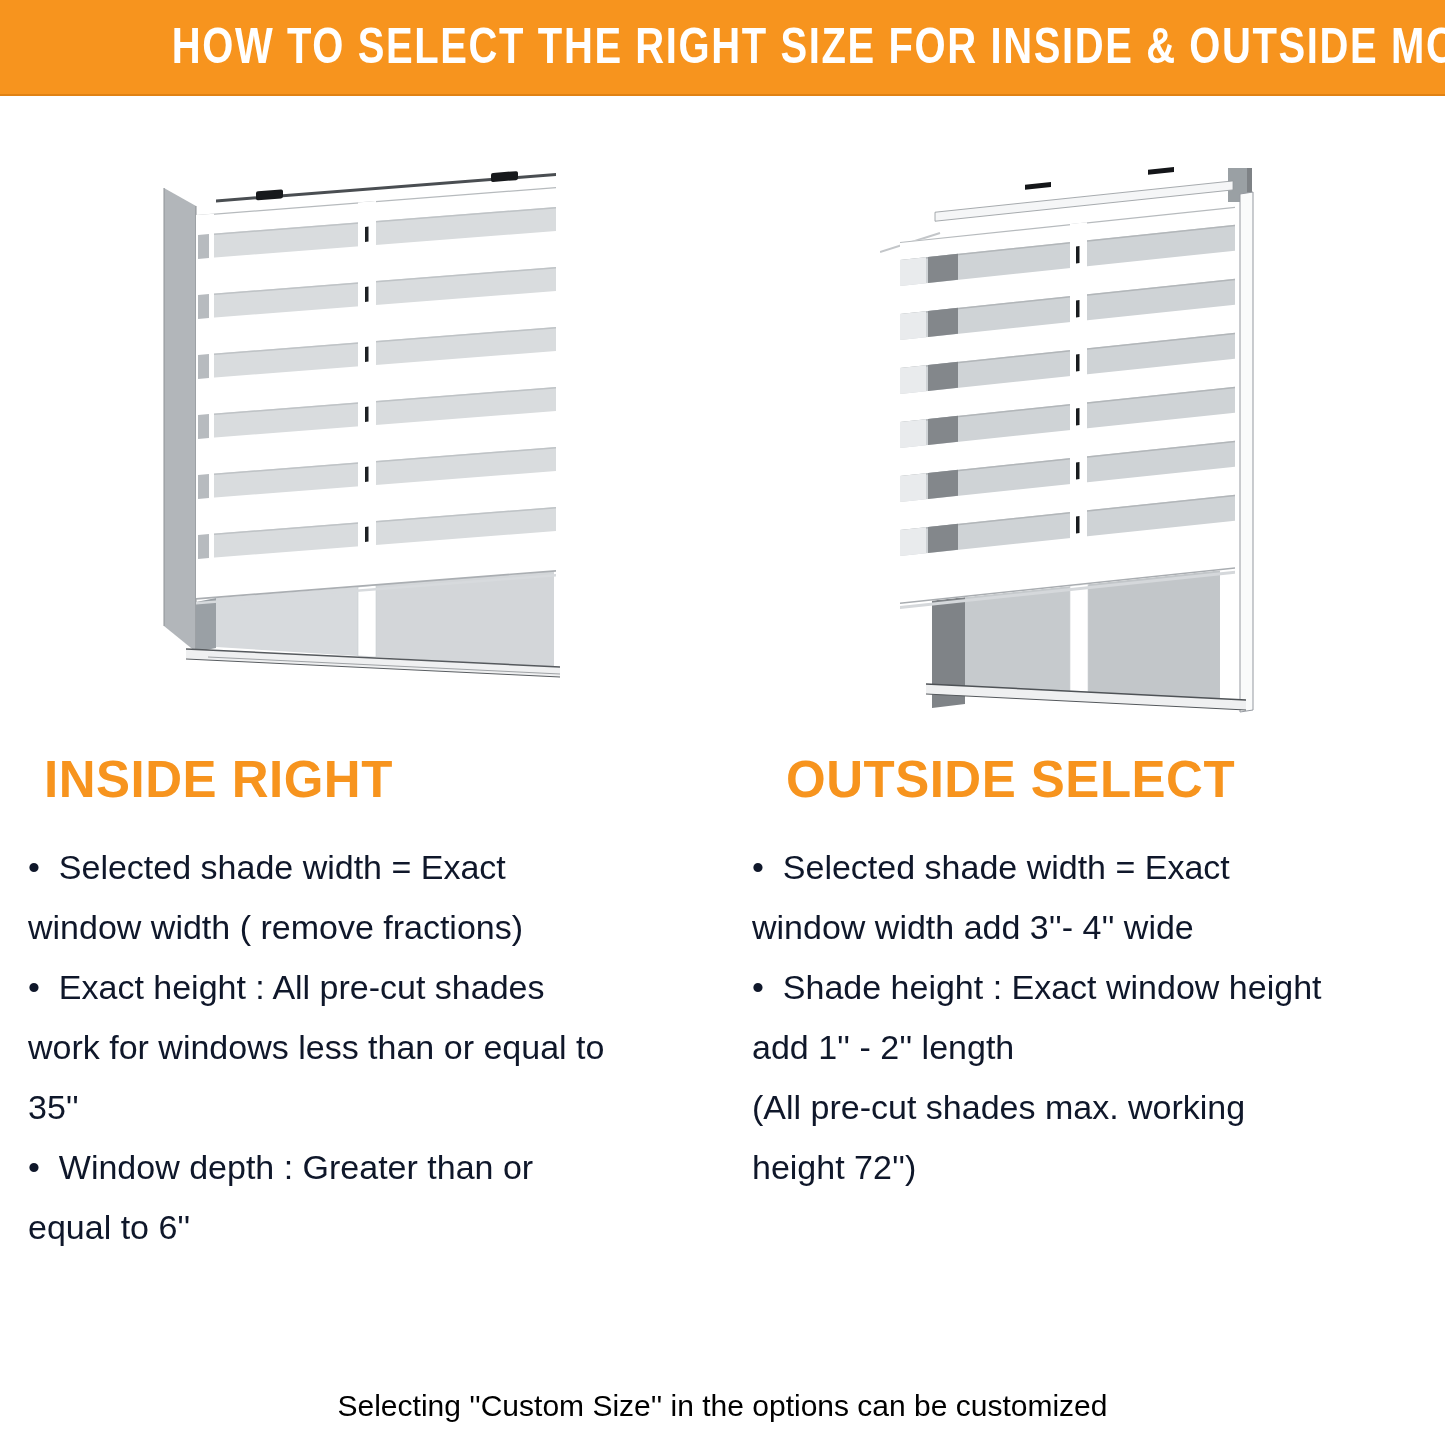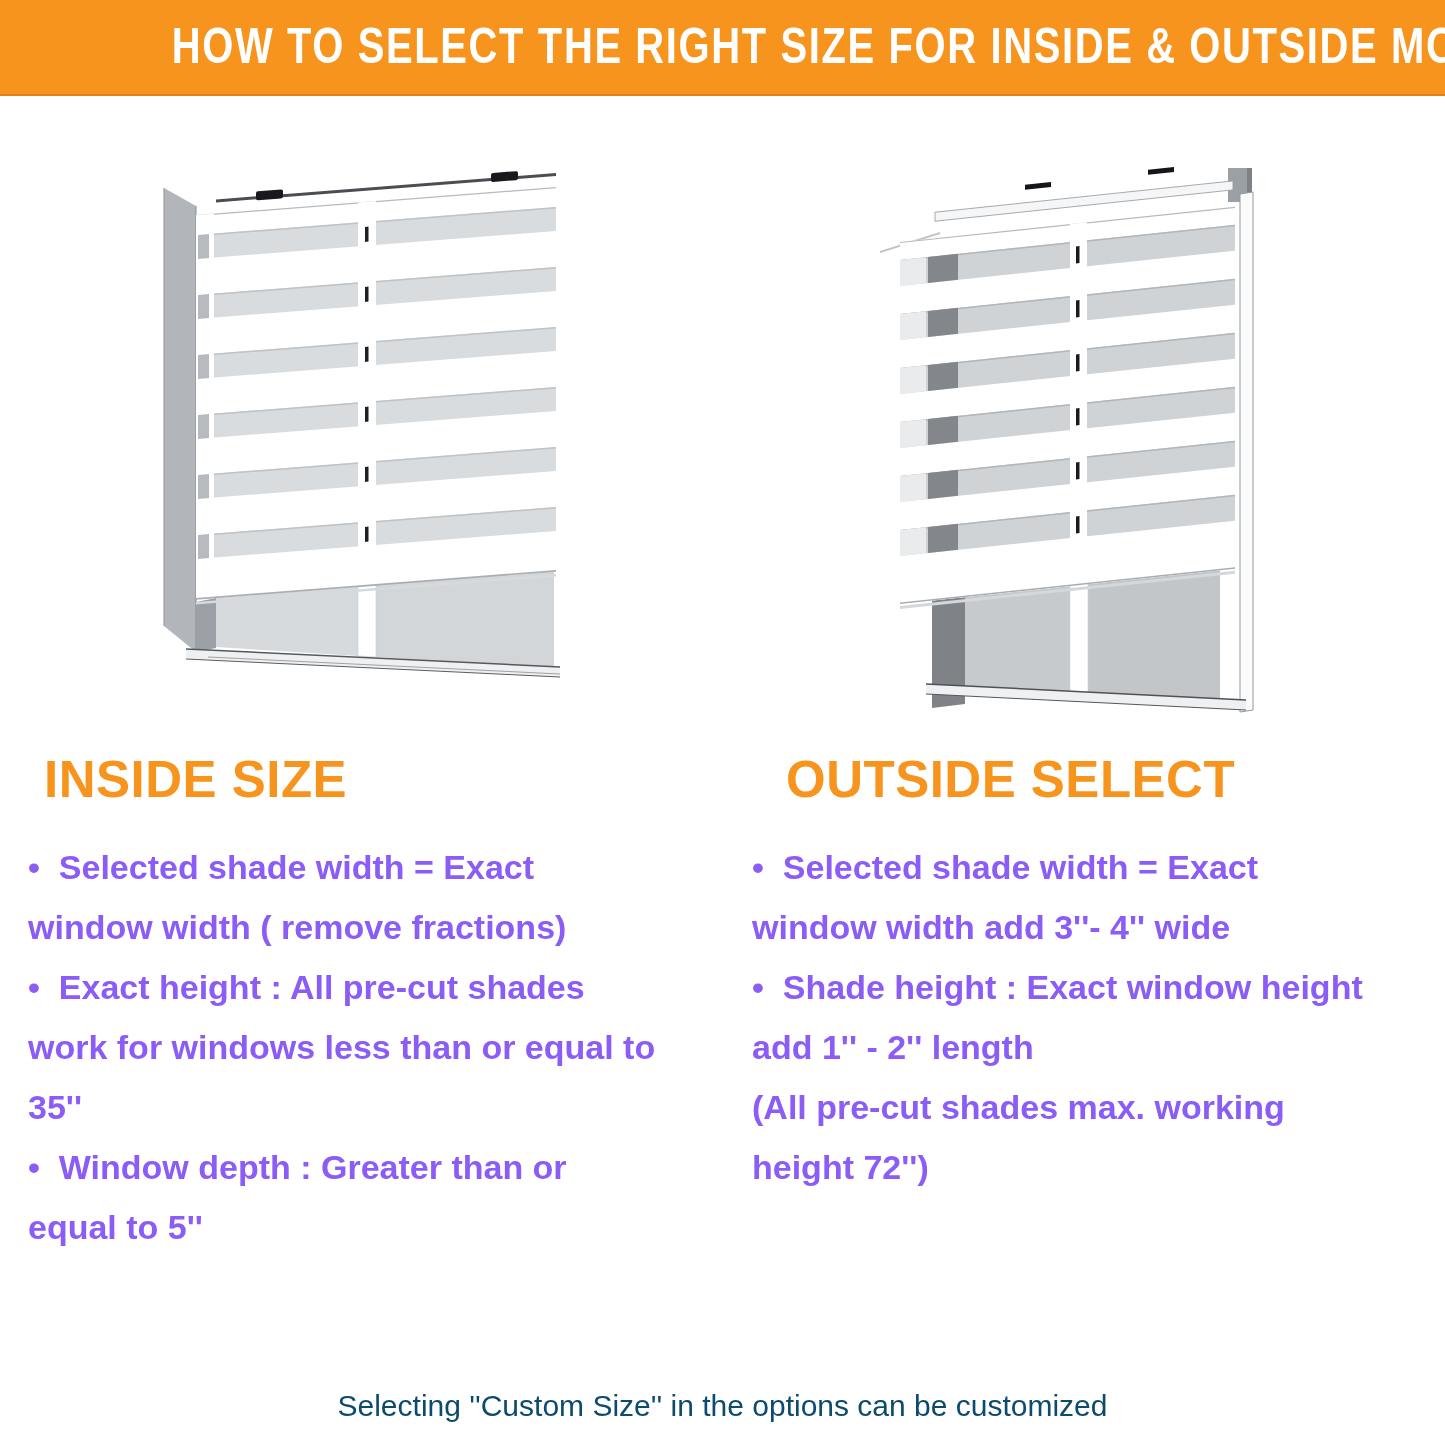--- a/index.html
+++ b/index.html
@@ -22,28 +22,28 @@
   .illus-inside{ left:158px; top:150px; width:402px; height:545px; }
   .illus-outside{ left:880px; top:148px; width:392px; height:578px; }
   
   .mount-heading{
     position:absolute; top:750px; font-size:51px; font-weight:bold;
     color:#F7941E; letter-spacing:0.5px; white-space:nowrap;
   }
   .heading-inside{ left:44px; }
   .heading-outside{ left:786px; }
   
-  .text-col{ position:absolute; top:837px; font-size:34px; color:#8b5cf6;font-weight:bold; }
+  .text-col{ position:absolute; top:837px; font-size:34px; color:#0f172a; }
   .text-col-left{ left:28px; width:700px; }
   .text-col-right{ left:752px; width:680px; }
   .t-line{ height:60px; line-height:60px; white-space:pre; }
   
   .footer-note{
     position:absolute; left:0; top:1384px; width:1445px; height:44px;
-    text-align:center; font-size:30px; line-height:44px; color:#0c4a6e; white-space:pre;
+    text-align:center; font-size:30px; line-height:44px; color:#000000; white-space:pre;
   }
 </style>
 </head>
 <body>
 
 <div id="page">
 
   <div class="banner">
     <span class="banner-title">HOW TO SELECT THE RIGHT SIZE FOR INSIDE &amp; OUTSIDE MOUNT</span>
   </div>
@@ -186,31 +186,31 @@
         </g>
         <g>
           <rect x="20" y="440" width="335" height="18" fill="#ffffff"></rect>
           <rect x="20" y="456.5" width="335" height="1.6" fill="#a9adb1"></rect>
           <rect x="20" y="460" width="335" height="3" fill="#d5d8db"></rect>
         </g>
       </g>
     </svg>
   </div>
 
-  <div class="mount-heading heading-inside">INSIDE SIZE</div>
+  <div class="mount-heading heading-inside">INSIDE RIGHT</div>
   <div class="mount-heading heading-outside">OUTSIDE SELECT</div>
 
   <div class="text-col text-col-left">
     <div class="t-line">•  Selected shade width = Exact</div>
     <div class="t-line">window width ( remove fractions)</div>
     <div class="t-line">•  Exact height : All pre-cut shades</div>
     <div class="t-line">work for windows less than or equal to</div>
     <div class="t-line">35''</div>
     <div class="t-line">•  Window depth : Greater than or</div>
-    <div class="t-line">equal to 5''</div>
+    <div class="t-line">equal to 6''</div>
   </div>
 
   <div class="text-col text-col-right">
     <div class="t-line">•  Selected shade width = Exact</div>
     <div class="t-line">window width add 3''- 4'' wide</div>
     <div class="t-line">•  Shade height : Exact window height</div>
     <div class="t-line">add 1'' - 2'' length</div>
     <div class="t-line">(All pre-cut shades max. working</div>
     <div class="t-line">height 72'')</div>
   </div>

